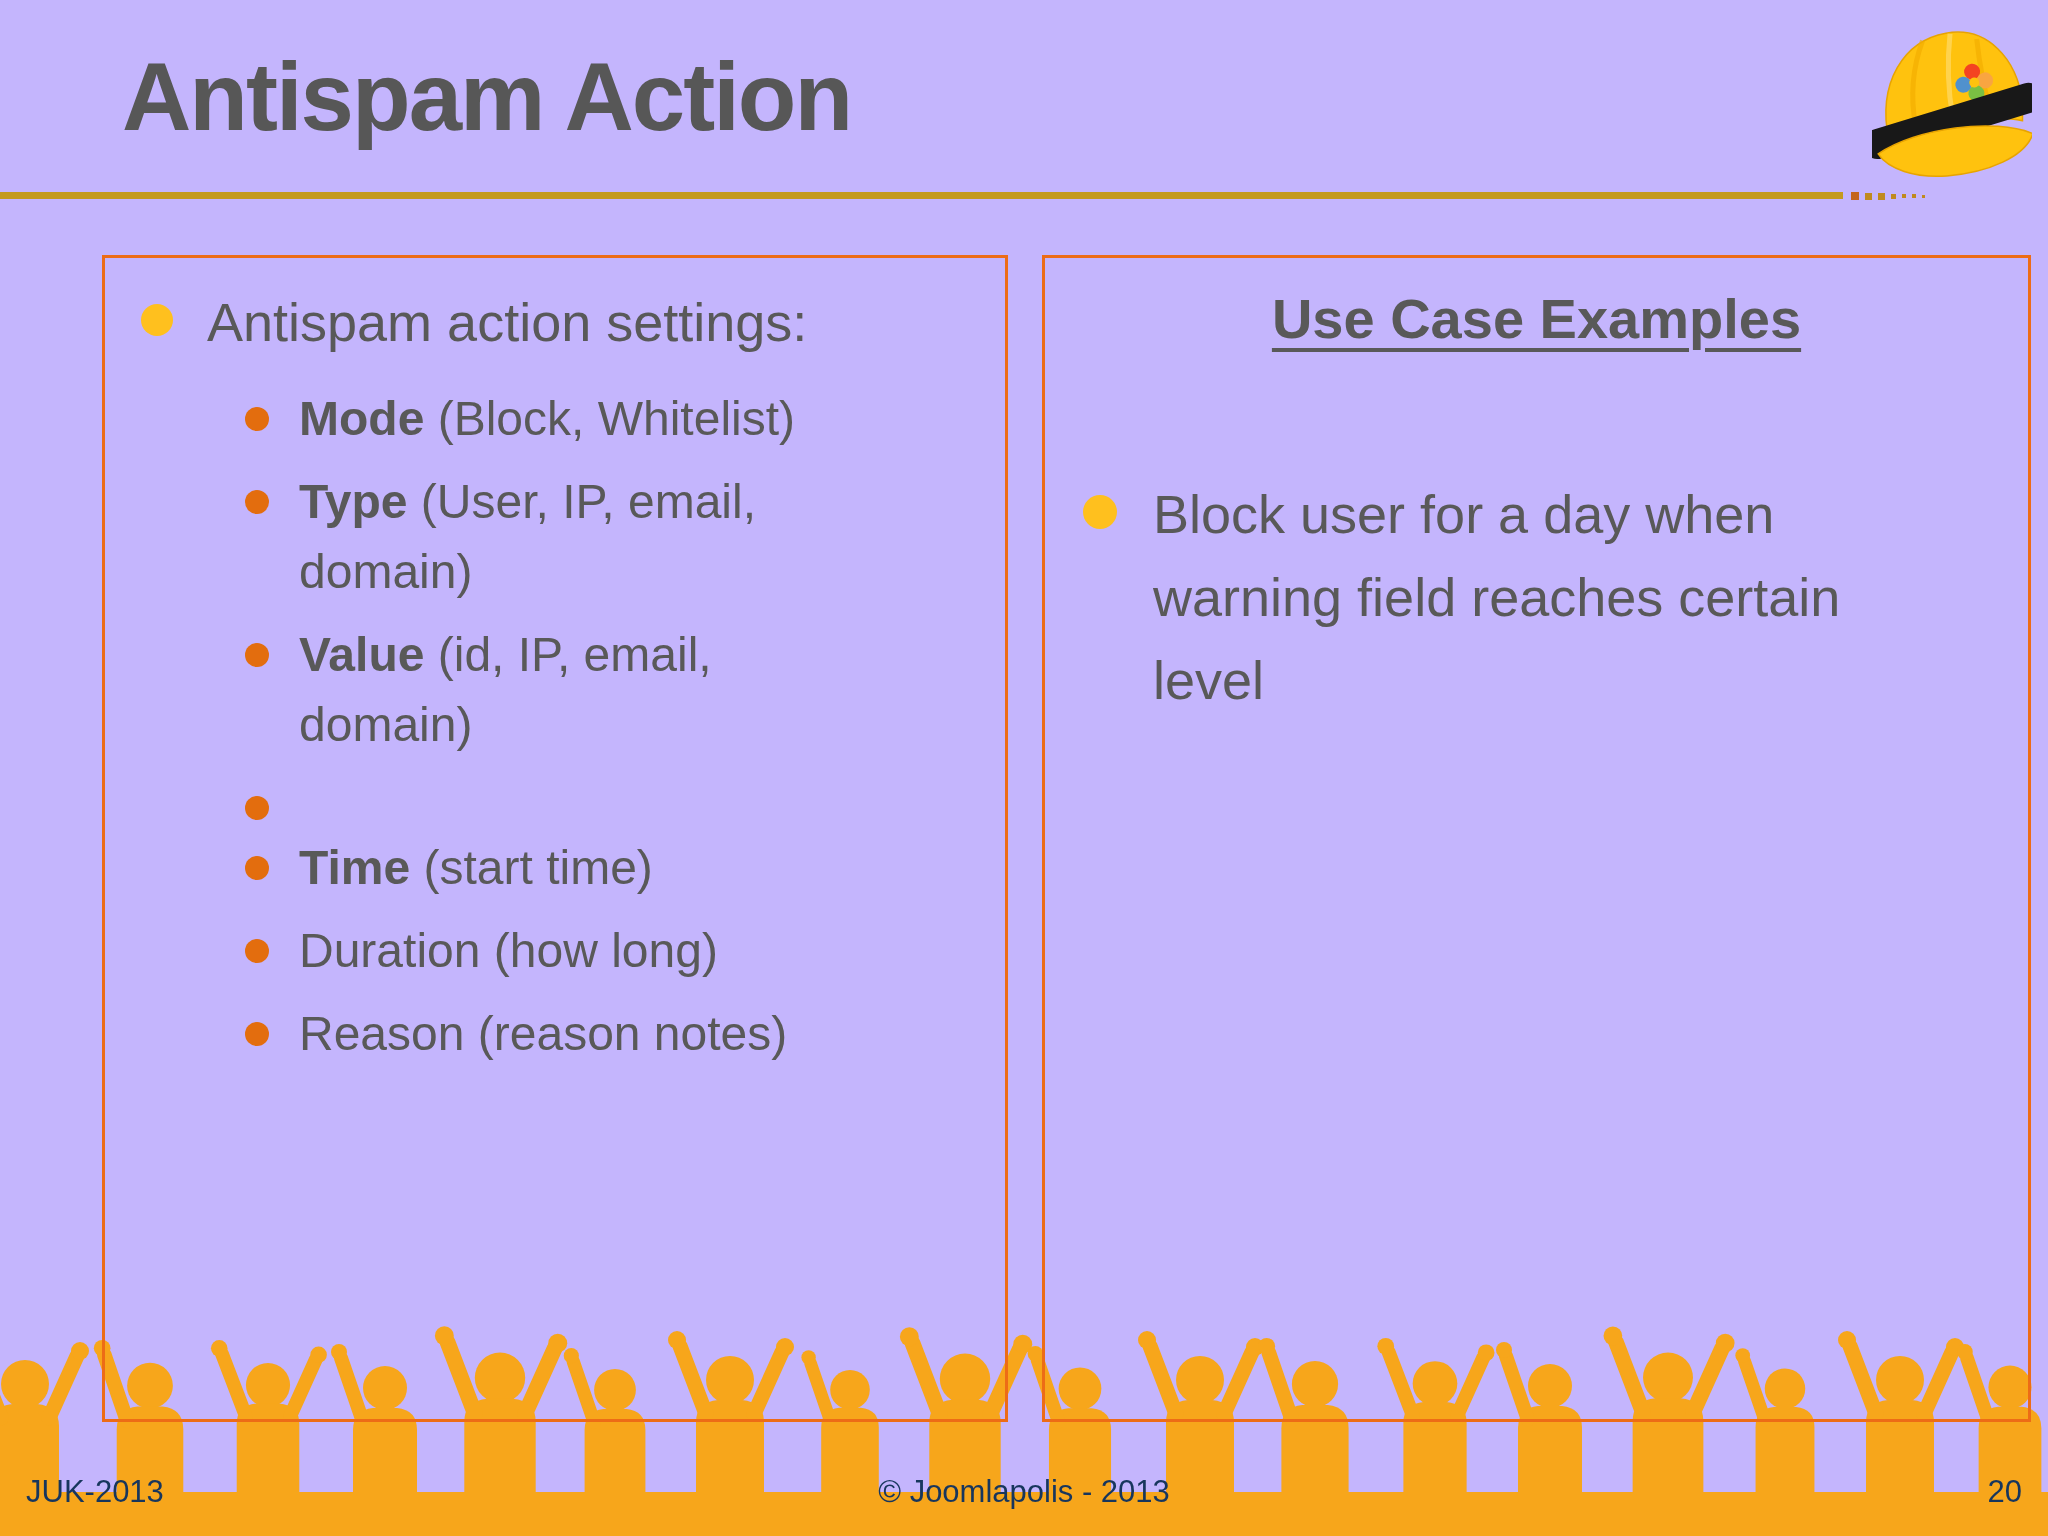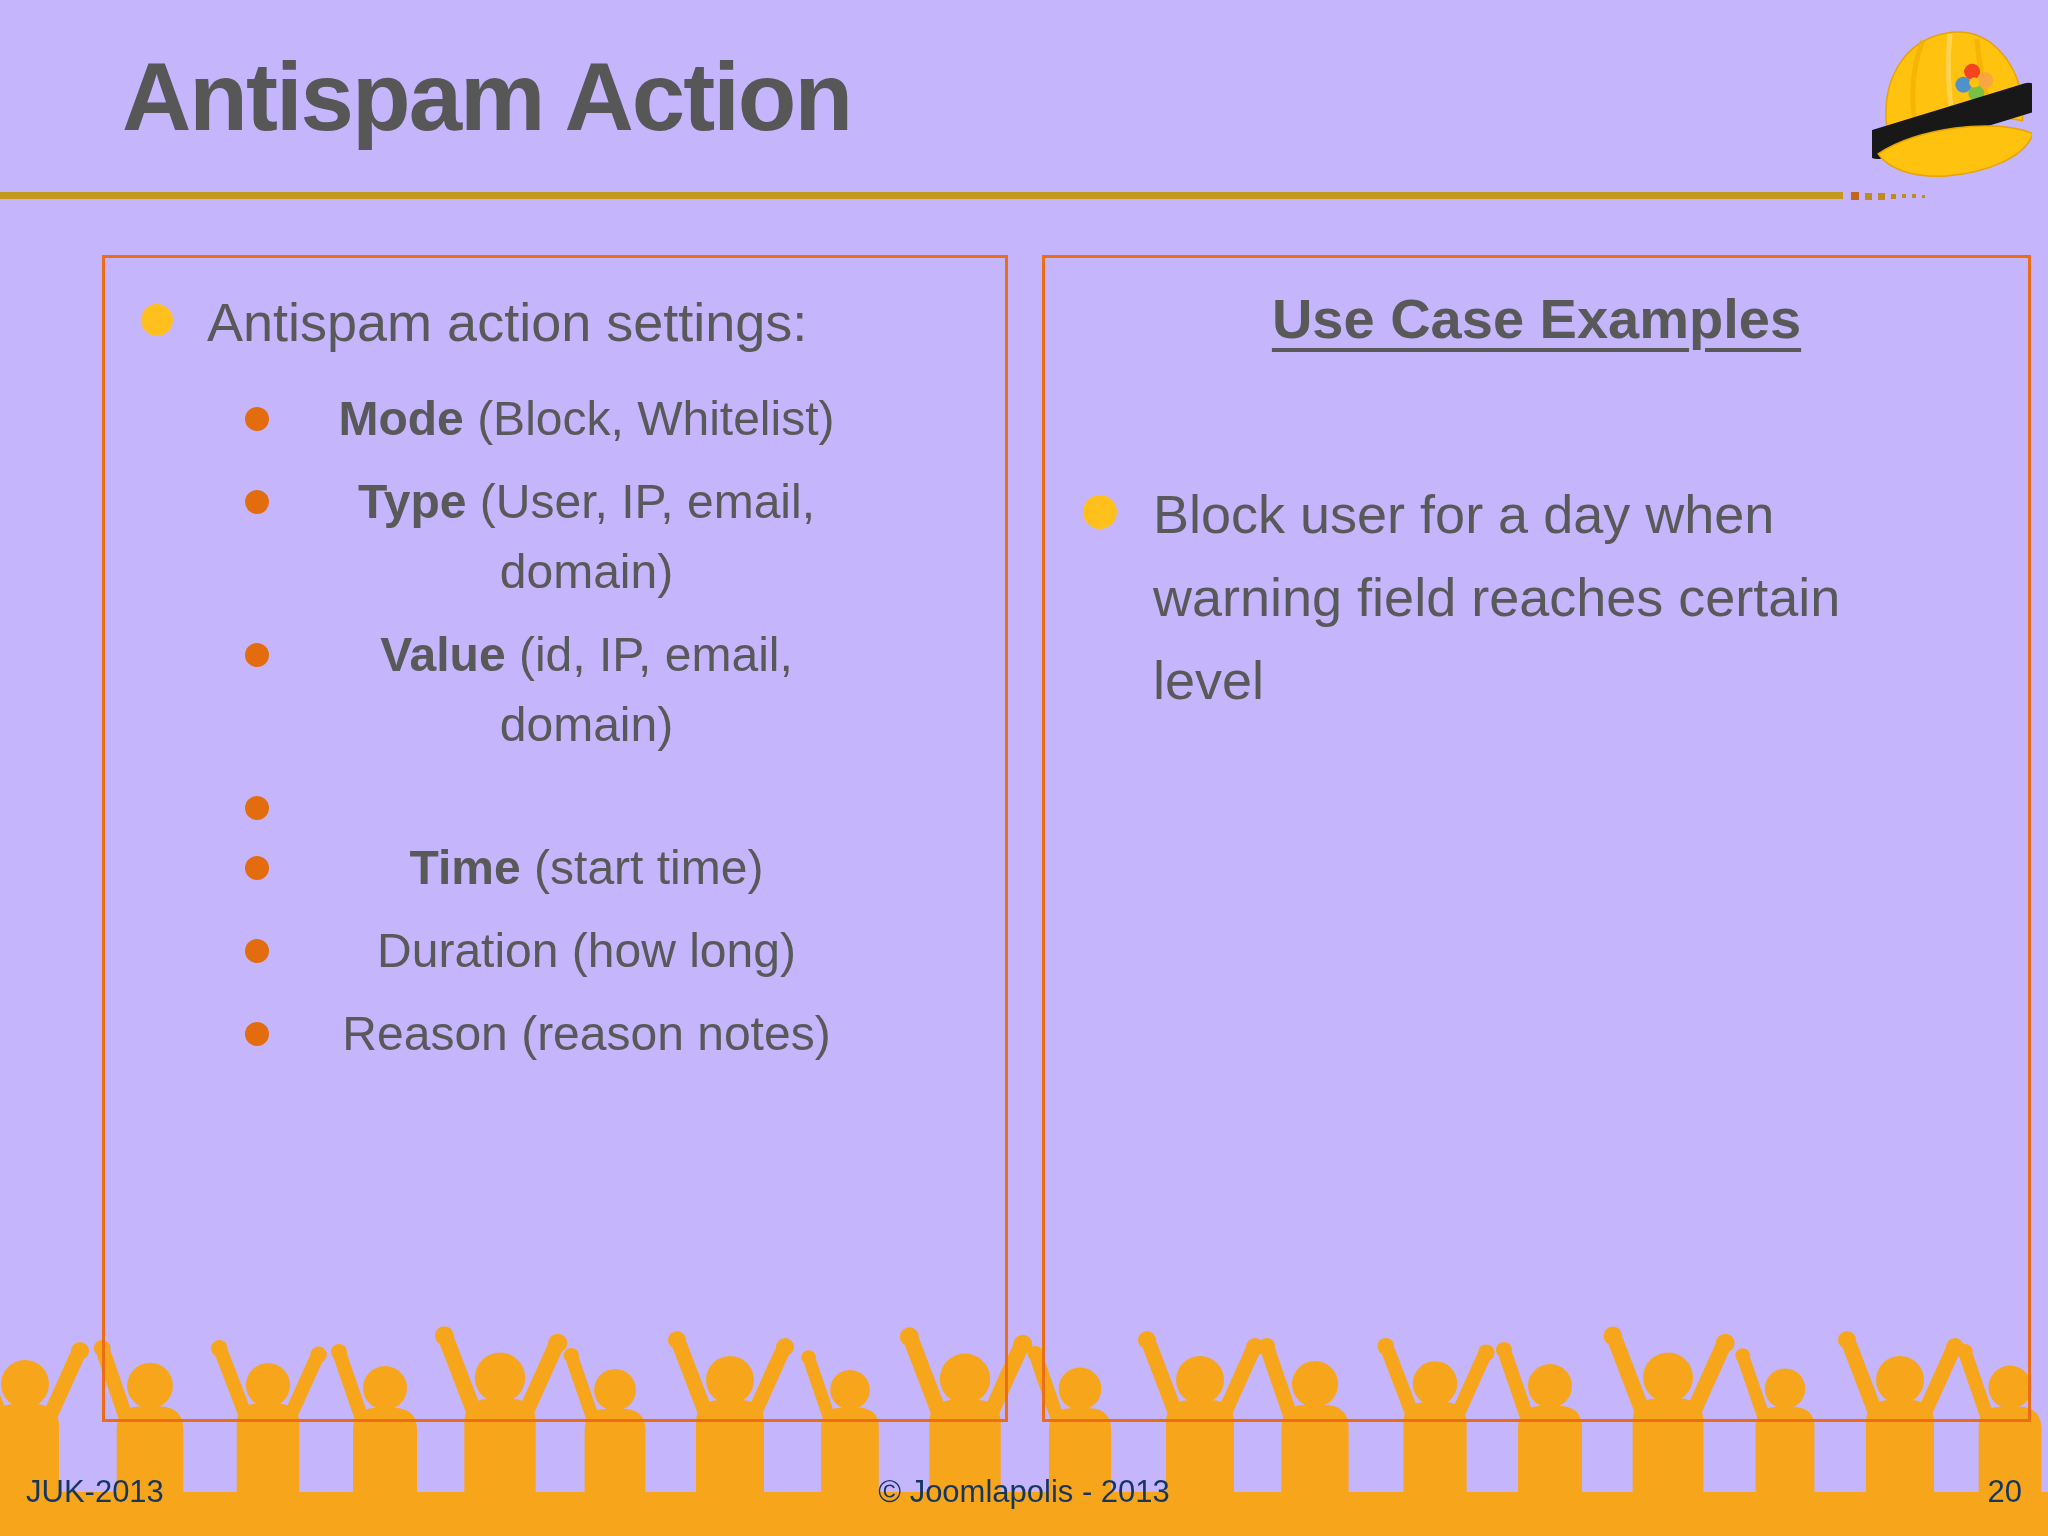--- a/index.html
+++ b/index.html
@@ -22,21 +22,21 @@
   
   .panel{position:absolute;top:255px;height:1167px;border:3px solid #ED6C16;
          background:transparent;z-index:2;box-sizing:border-box;color:#595959;}
   .panel-left{left:102px;width:906px;}
   .panel-right{left:1042px;width:989px;}
   .l1-row{display:flex;align-items:flex-start;}
   .panel-left .l1-row{margin:32px 0 4px 36px;}
   .b1{flex:0 0 auto;width:32px;height:32px;border-radius:50%;background:#FFC01E;margin-top:14px;}
   .panel-left .l1-text{margin-left:34px;font-size:54px;line-height:64px;}
   .settings-list{list-style:none;margin:30px 0 0 0;padding:0;}
-  .settings-list li{display:flex;align-items:flex-start;padding-left:140px;margin-bottom:13px;text-align:center;}
+  .settings-list li{display:flex;align-items:flex-start;padding-left:140px;margin-bottom:13px;}
   .b2{flex:0 0 auto;width:24px;height:24px;border-radius:50%;background:#E36D0E;margin-top:23px;}
   .li-text{margin-left:30px;width:575px;font-size:48px;line-height:70px;}
   .term{font-weight:700;}
   .uc-heading{margin:28px 0 0 0;text-align:center;font-size:56px;font-weight:700;color:#595959;
               text-decoration:underline;text-decoration-thickness:4px;text-underline-offset:10px;}
   .panel-right .l1-row{margin:122px 0 0 38px;}
   .panel-right .b1{width:34px;height:34px;margin-top:22px;}
   .panel-right .l1-text{margin-left:36px;width:690px;font-size:54px;line-height:83px;}
   
   .crowd{position:absolute;left:0;top:1326px;width:2048px;height:210px;z-index:1;display:block;}

